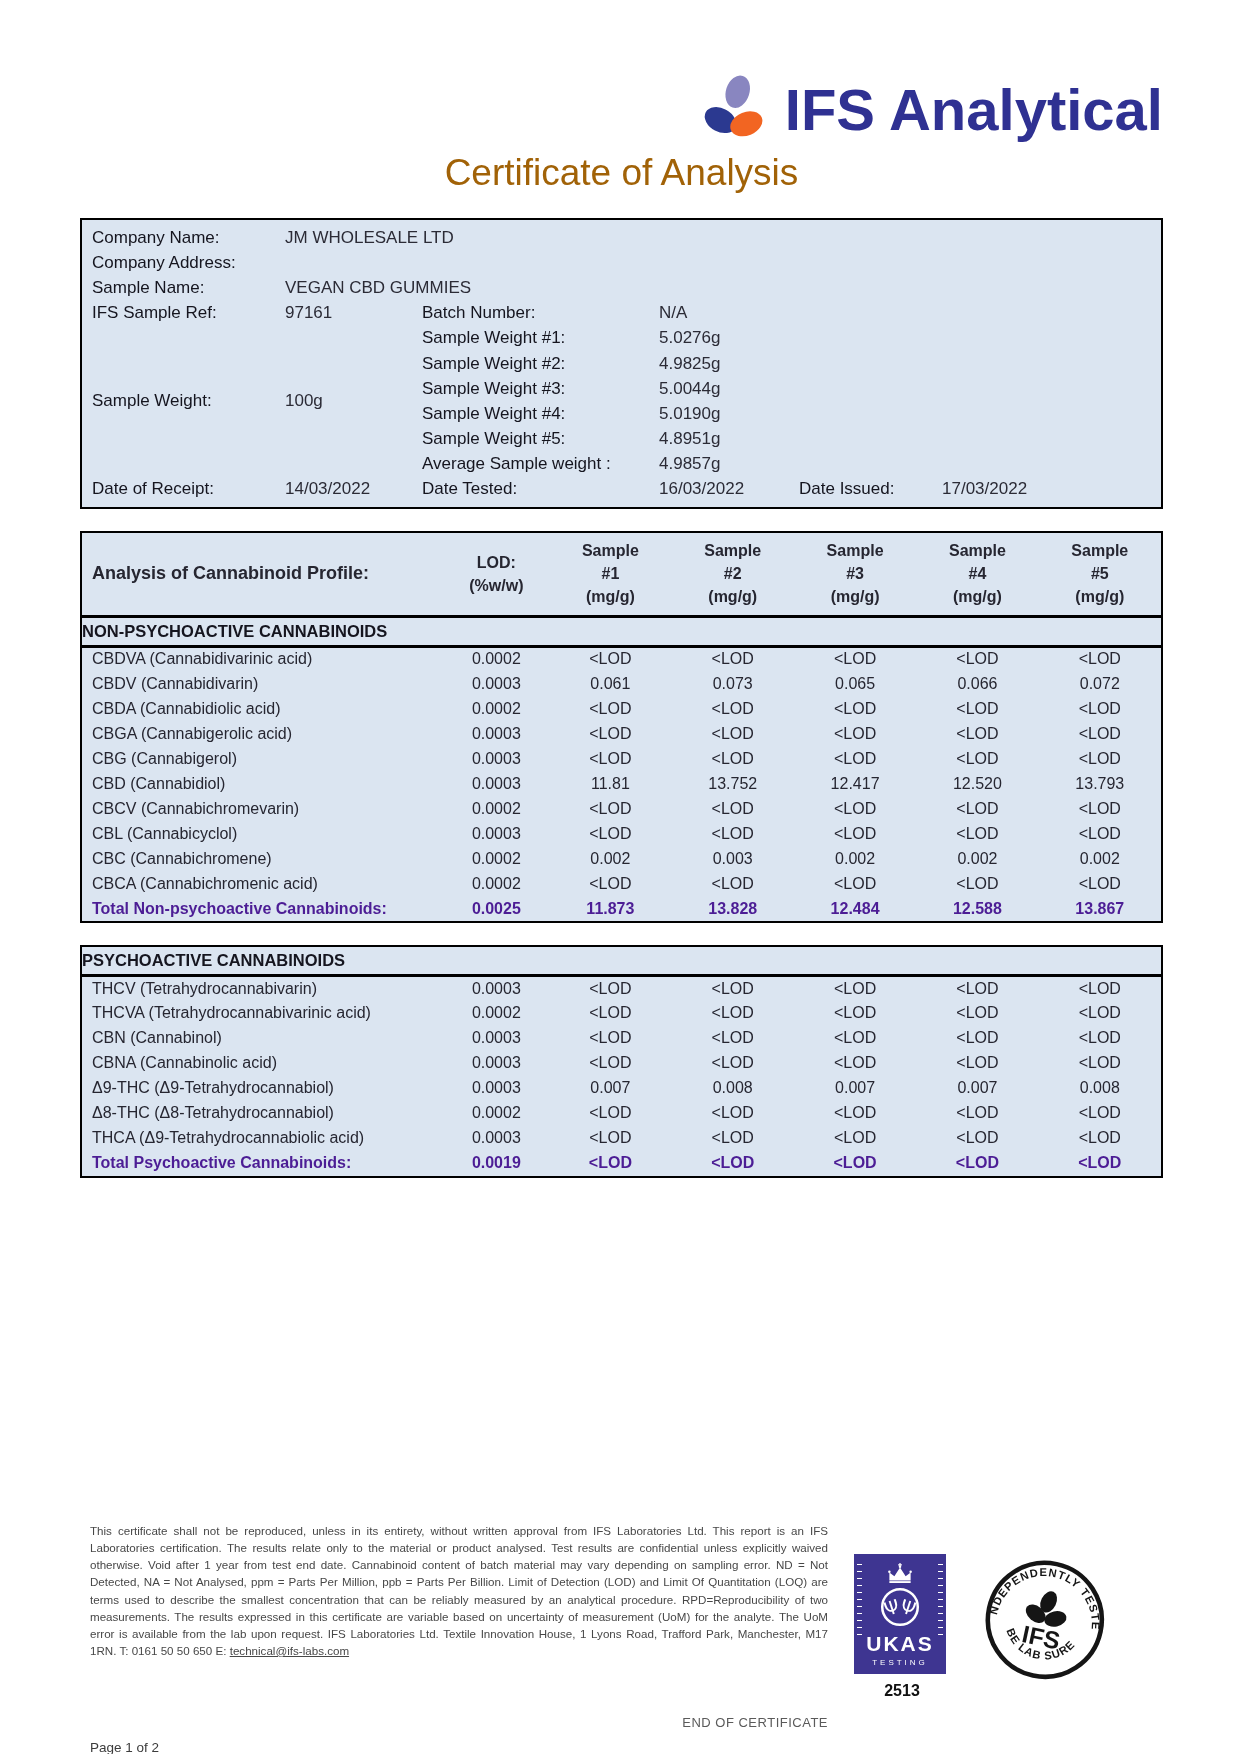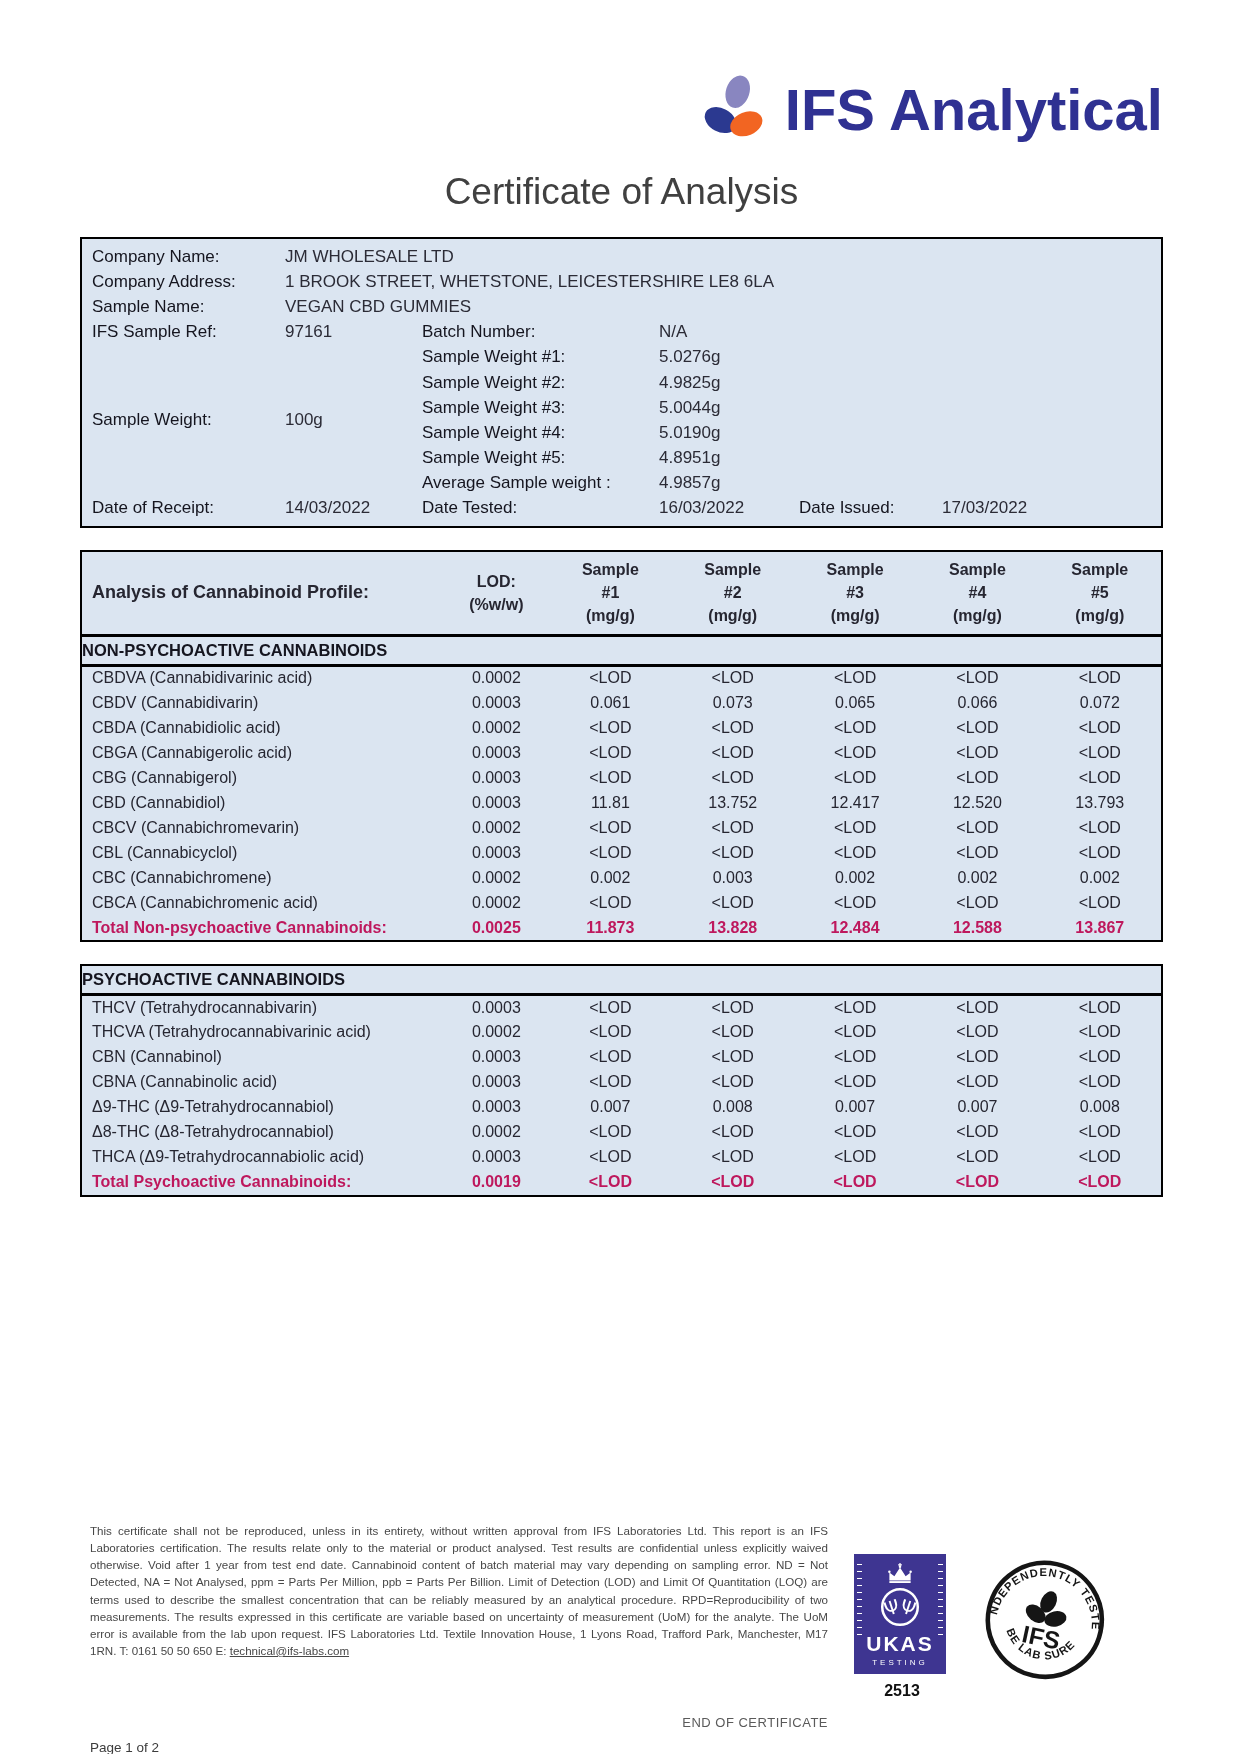--- a/index.html
+++ b/index.html
@@ -8,21 +8,21 @@
     width:1240px; height:1754px;
     font-family:"Liberation Sans", sans-serif;
     color:#23232e; position:relative; overflow:hidden;
   }
   .page { padding:58px 77px 0 80px; }
 
   
   .brand-row { display:flex; justify-content:flex-end; align-items:center; gap:14px; margin-top:14px; }
   .brand-logo { width:74px; height:74px; }
   .brand-text { font-size:58px; font-weight:bold; color:#2f3192; letter-spacing:0px; }
-  .doc-title { text-align:center; font-size:37px; color:#404040; margin-top:25px; font-weight:400; }
+  .doc-title { text-align:center; font-size:37px; color:#a16207; margin-top:6px; font-weight:400; }
 
   
   .infobox {
     margin-top:24px; background:#dbe5f1; border:2px solid #000;
     padding:5px 10px; display:grid;
     grid-template-columns:193px 137px 237px 140px 143px 1fr;
     grid-auto-rows:25.2px; align-items:center;
     font-size:17px;
   }
   .gl { font-weight:normal; color:#15151f; white-space:nowrap; }
@@ -36,21 +36,21 @@
   col.c-samp  { width:11.34%; }
   thead th { border-bottom:3px solid #000; vertical-align:middle; padding:6px 2px; font-size:16px; }
   th.t-title { text-align:left; padding-left:10px; font-size:18px; }
   th.t-lod div, th.t-samp div { line-height:1.45; text-align:center; font-weight:bold; }
   tr.section-row td {
     font-weight:bold; text-align:left; padding:4px 0;
     border-bottom:3px solid #000; font-size:16.5px; color:#15151f;
   }
   tr.data-row td, tr.total-row td { height:25px; text-align:center; }
   td.name { text-align:left !important; padding-left:10px; }
-  tr.total-row td { font-weight:bold; color:#be185d; }
+  tr.total-row td { font-weight:bold; color:#4c1d95; }
 
   
   .footer { position:absolute; left:90px; top:1522px; width:1080px; display:flex; gap:26px; }
   .foot-left { width:738px; }
   .disclaimer { font-size:11.6px; line-height:1.48; color:#474747; text-align:justify; }
   .disclaimer a { color:#474747; text-decoration:underline; }
   .end-cert { text-align:right; font-size:13px; color:#5a5a5a; margin-top:56px; letter-spacing:0.5px; }
   .page-num { font-size:13.5px; color:#3c3c3c; margin-top:10px; margin-left:0; }
 
   .ukas-block { margin-top:32px; width:96px; text-align:center; }
@@ -82,21 +82,20 @@
       <ellipse cx="40" cy="42" rx="13.5" ry="9.5" fill="#f26522" transform="rotate(-22 40 42)"></ellipse>
     </svg>
     <div class="brand-text">IFS Analytical</div>
   </div>
   <div class="doc-title">Certificate of Analysis</div>
 
   <div class="infobox">
     <div class="gl" style="grid-row:1;grid-column:1;">Company Name:</div>
     <div class="gv" style="grid-row:1;grid-column:2 / span 5;">JM WHOLESALE LTD</div>
     <div class="gl" style="grid-row:2;grid-column:1;">Company Address:</div>
-    <div class="gv" style="grid-row:2;grid-column:2 / span 5;">1 BROOK STREET, WHETSTONE, LEICESTERSHIRE LE8 6LA</div>
     <div class="gl" style="grid-row:3;grid-column:1;">Sample Name:</div>
     <div class="gv" style="grid-row:3;grid-column:2 / span 5;">VEGAN CBD GUMMIES</div>
     <div class="gl" style="grid-row:4;grid-column:1;">IFS Sample Ref:</div>
     <div class="gv" style="grid-row:4;grid-column:2;">97161</div>
     <div class="gl" style="grid-row:4;grid-column:3;">Batch Number:</div>
     <div class="gv" style="grid-row:4;grid-column:4 / span 3;">N/A</div>
 
     <div class="gl" style="grid-row:5 / span 6;grid-column:1;">Sample Weight:</div>
     <div class="gv" style="grid-row:5 / span 6;grid-column:2;">100g</div>
 

